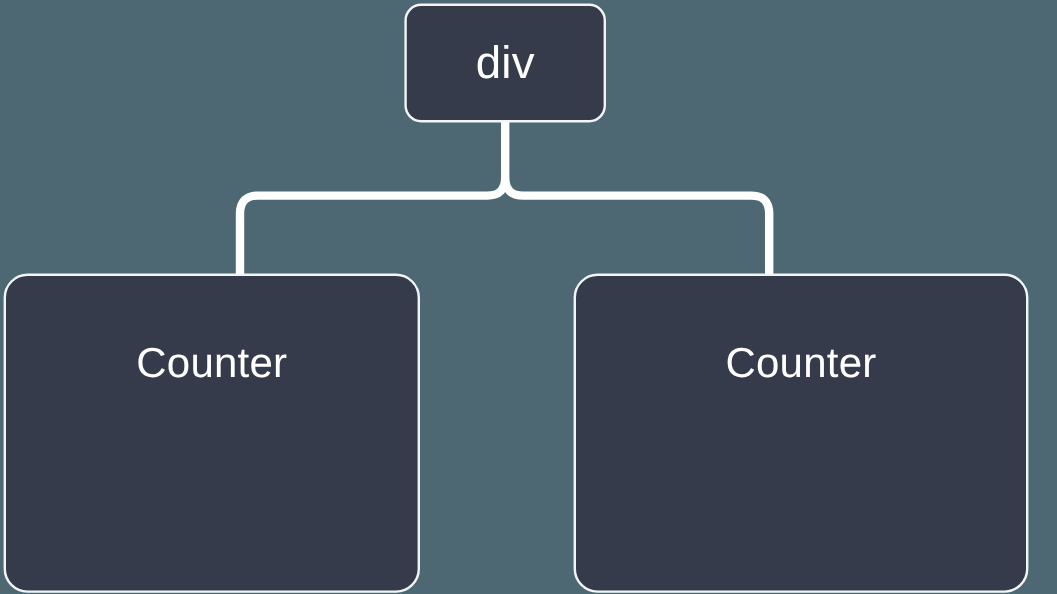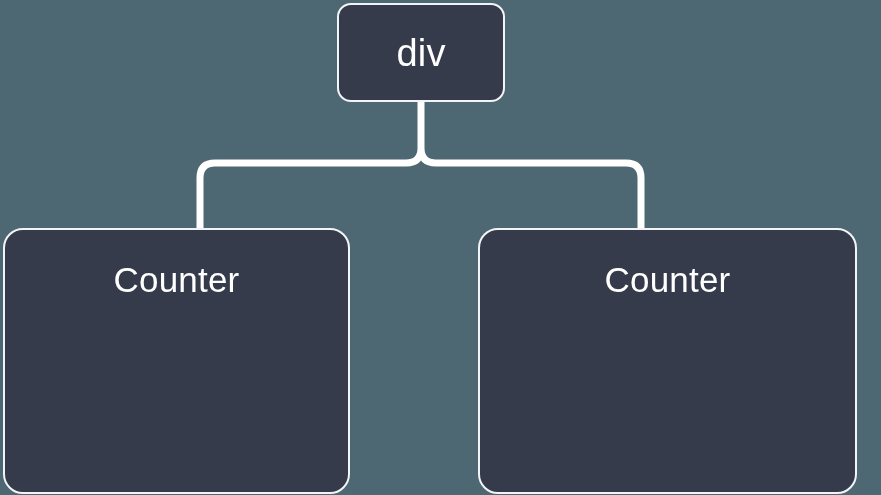--- a/index.html
+++ b/index.html
@@ -61,21 +61,21 @@
   .node-counter {
     top: 228px;
     height: 266px;
     border-radius: 20px;
   }
   #node-counter-left  { left: 3px;   width: 347px; }
   #node-counter-right { left: 478px; width: 379px; }
 
   .node-counter .node-title {
     position: absolute;
-    top: 32px;
+    top: 55px;
     left: 0;
     right: 0;
     text-align: center;
     color: #ffffff;
     font-size: 35px;
     font-weight: 400;
     letter-spacing: 0.2px;
     line-height: 1;
   }
 </style>

